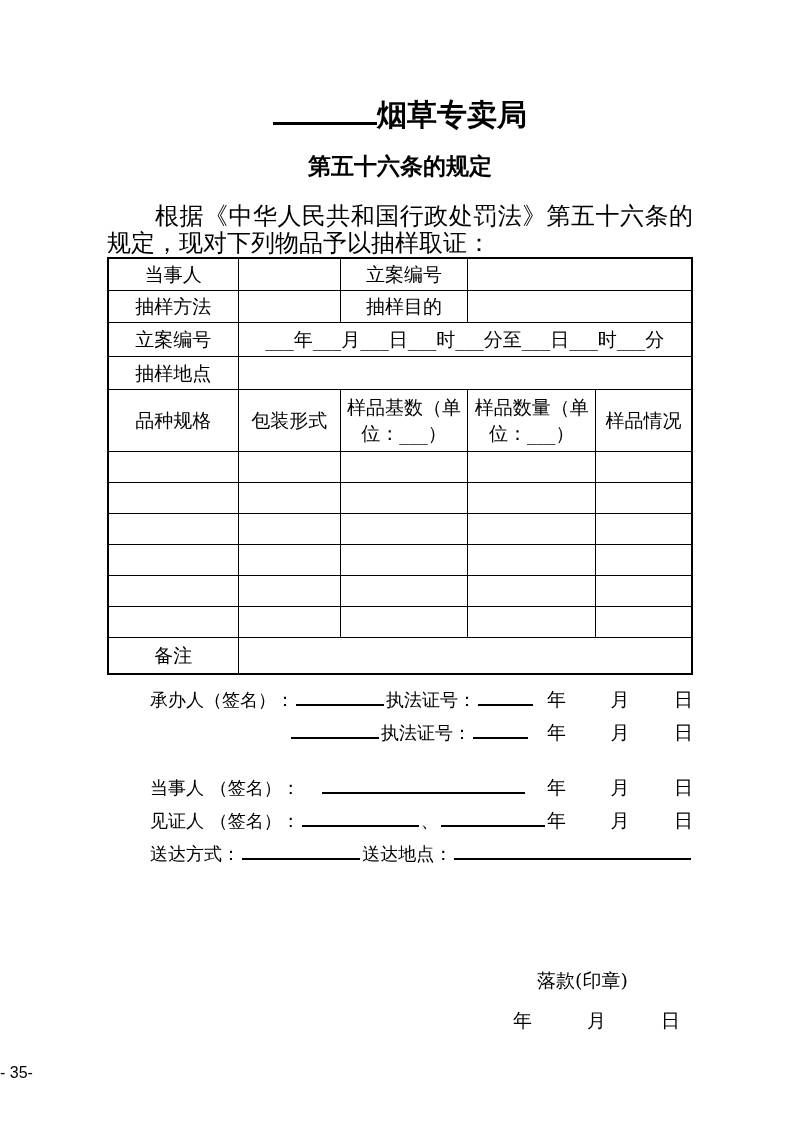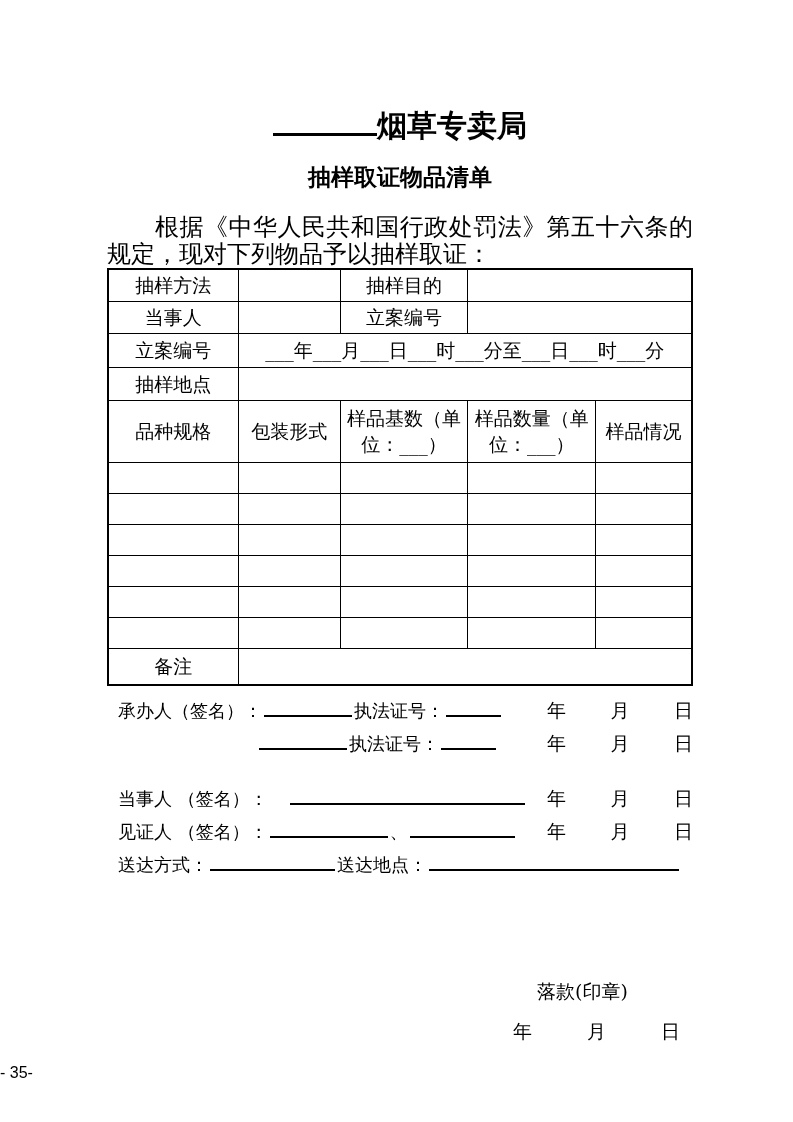--- a/index.html
+++ b/index.html
@@ -4,21 +4,21 @@
 <style>
   * { margin: 0; padding: 0; box-sizing: border-box; }
   html, body { background: #ffffff; }
   body {
     width: 793px; height: 1122px;
     position: relative;
     font-family: "DejaVu Serif", "Liberation Serif", serif;
     color: #000;
   }
   .sheet { position: relative; width: 793px; height: 1122px; background: #fff; overflow: hidden; }
-  .content { position: absolute; left: 107px; top: 16px; width: 586px; }
+  .content { position: absolute; left: 107px; top: 5px; width: 586px; }
 
   
   .doc-title {
     padding-top: 90px;
     text-align: center;
     font-size: 30px; font-weight: bold;
     line-height: 36px;
     white-space: nowrap;
   }
   .title-blank {
@@ -53,21 +53,21 @@
   }
   tr.r-info  { height: 32px; }
   tr.r-time  { height: 34px; }
   tr.r-place { height: 33px; }
   tr.r-head  { height: 62px; }
   tr.item-row{ height: 31px; }
   tr.r-note  { height: 37px; }
 
   
   .sign-block { margin-top: 12px; padding-left: 11px; font-size: 18px; }
-  .sign-line { display: flex; align-items: baseline; height: 33px; white-space: nowrap; }
+  .sign-line { display: flex; align-items: baseline; height: 33px; white-space: nowrap; margin-left: 32px; }
   .sign-line.gap-above { margin-top: 22px; gap: 20px; }
   .blank {
     display: inline-block; border-bottom: 2px solid #000;
     height: 19px; vertical-align: -4px; margin: 0 2px;
   }
   .b-sign   { width: 88px;  }
   .b-lic    { width: 55px;  }
   .b-party  { width: 242px; }
   .b-wit1   { width: 118px; }
   .b-wit2   { width: 105px; }
@@ -93,43 +93,43 @@
   }
 </style>
 </head>
 <body>
 
 <div class="sheet">
   <div class="content">
 
     <div class="doc-title"><span class="title-blank"></span><span>烟草专卖局</span></div>
 
-    <div class="doc-subtitle">抽样取证物品清单</div>
+    <div class="doc-subtitle">第五十六条的规定</div>
 
     <p class="intro">根据《中华人民共和国行政处罚法》第五十六条的规定，现对下列物品予以抽样取证：</p>
 
     <table class="form">
       <colgroup>
         <col style="width:22.3%">
           <col style="width:17.5%">
           <col style="width:21.8%">
           <col style="width:21.9%">
           <col style="width:16.5%">
       </colgroup>
       <tbody>
         <tr class="r-info">
+          <td>当事人</td>
+          <td></td>
+          <td>立案编号</td>
+          <td colspan="2"></td>
+        </tr>
+        <tr class="r-info">
           <td>抽样方法</td>
           <td></td>
           <td>抽样目的</td>
-          <td colspan="2"></td>
-        </tr>
-        <tr class="r-info">
-          <td>当事人</td>
-          <td></td>
-          <td>立案编号</td>
           <td colspan="2"></td>
         </tr>
         <tr class="r-time">
           <td>立案编号</td>
           <td colspan="4">___年___月___日___时___分至___日___时___分</td>
         </tr>
         <tr class="r-place">
           <td>抽样地点</td>
           <td colspan="4"></td>
         </tr>

